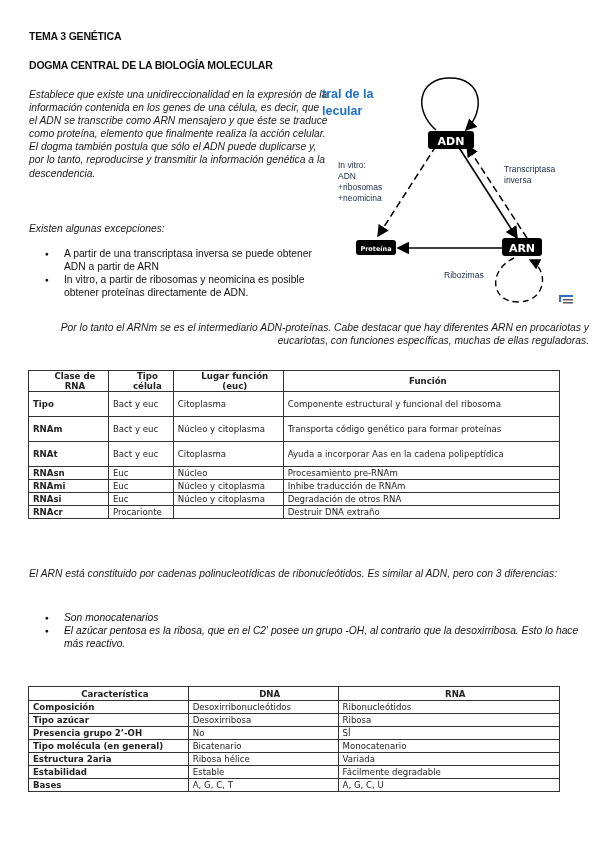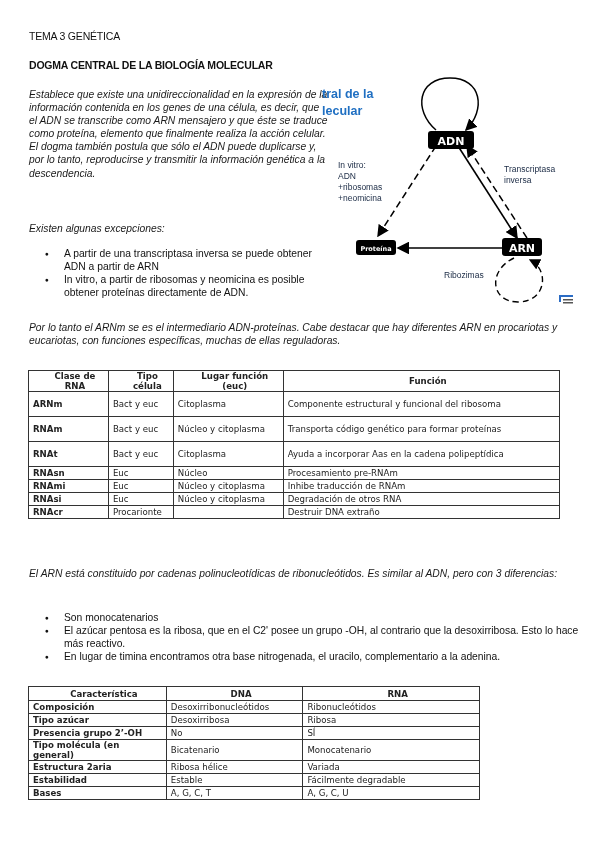--- a/index.html
+++ b/index.html
@@ -1,40 +1,40 @@
 <!DOCTYPE html>
 <html><head>
 <meta charset="utf-8">
 <style>
   html, body { margin:0; padding:0; background:#ffffff; }
   body { width:600px; height:848px; position:relative; overflow:hidden;
          font-family:"Liberation Sans", sans-serif; color:#111; }
   .abs { position:absolute; }
-  .h1 { left:29px; top:30px; font-size:10.5px; font-weight:normal; letter-spacing:-0.2px; }
+  .h1 { left:29px; top:30px; font-size:10.5px; font-weight:bold; letter-spacing:-0.2px; }
   .h2 { left:29px; top:59px; font-size:10.5px; font-weight:bold; letter-spacing:-0.2px; }
   .para { font-size:10.3px; line-height:13.1px; color:#1a1a1a;font-style:italic; }
   .p1 { left:29px; top:88px; width:300px; }
   .p2 { left:29px; top:222px; }
   ul.bl { margin:0; padding:0; list-style:none; }
   ul.bl li { position:relative; padding-left:35px; font-size:10.3px; line-height:13.1px; }
   ul.bl li::before { content:"\25CF"; position:absolute; left:16px; top:0; font-size:6.5px; line-height:13.1px; }
   .list1 { left:29px; top:247px; width:300px; }
-  .p3 { left:29px; top:321px; width:560px; }
+  .p3 { left:29px; top:321px; width:560px;text-align:right; }
   .p4 { left:29px; top:567px; width:560px; }
-  .list2 { left:29px; top:611px; width:560px; }
+  .list2 { left:29px; top:611px; width:560px;font-style:italic; }
 
   table.t { border-collapse:collapse; font-family:"DejaVu Sans", sans-serif; font-size:8.6px; position:absolute; }
   table.t td, table.t th { border:1px solid #333; padding:0 4px; vertical-align:middle; color:#222; }
   table.t th { font-weight:bold; text-align:center; height:13px;padding-left:17px; }
   table.t td.b { font-weight:bold; }
   table.t1 { left:28px; top:370px; width:532px; }
   table.t1 td { height:12px; }
   table.t1 td.tall { height:24px; }
   table.t1 td.fn { text-align:justify; line-height:12px;border-radius:8px; }
-  table.t2 { left:28px; top:686px; width:452px; }
+  table.t2 { left:28px; top:686px; width:532px; }
   table.t2 td { height:12px; }
 
   .diagram { left:318px; top:70px; width:280px; height:240px; }
 </style>
 </head>
 <body>
 
 <div class="abs h1">TEMA 3 GENÉTICA</div>
 <div class="abs h2">DOGMA CENTRAL DE LA BIOLOGÍA MOLECULAR</div>
 
@@ -105,21 +105,21 @@
   <thead>
     <tr>
       <th>Clase de RNA</th>
       <th>Tipo célula</th>
       <th>Lugar función (euc)</th>
       <th>Función</th>
     </tr>
   </thead>
   <tbody>
     <tr>
-      <td class="b tall">ARNm</td>
+      <td class="b tall">Tipo</td>
       <td>Bact y euc</td>
       <td>Citoplasma</td>
       <td class="fn">Componente estructural y funcional del ribosoma</td>
     </tr>
     <tr>
       <td class="b tall">RNAm</td>
       <td>Bact y euc</td>
       <td>Núcleo y citoplasma</td>
       <td class="fn">Transporta código genético para formar proteínas</td>
     </tr>
@@ -153,21 +153,20 @@
       <td></td>
       <td>Destruir DNA extraño</td>
     </tr>
   </tbody>
 </table>
 
 <div class="abs para p4">El ARN está constituido por cadenas polinucleotídicas de ribonucleótidos. Es similar al ADN, pero con 3 diferencias:</div>
 <ul class="abs bl list2">
   <li>Son monocatenarios</li>
   <li>El azúcar pentosa es la ribosa, que en el C2' posee un grupo -OH, al contrario que la desoxirribosa. Esto lo hace más reactivo.</li>
-  <li>En lugar de timina encontramos otra base nitrogenada, el uracilo, complementario a la adenina.</li>
 </ul>
 
 <table class="t t2">
   <colgroup>
       <col style="width:160px">
       <col style="width:150px">
       <col style="width:222px">
     </colgroup>
   <thead>
     <tr>

